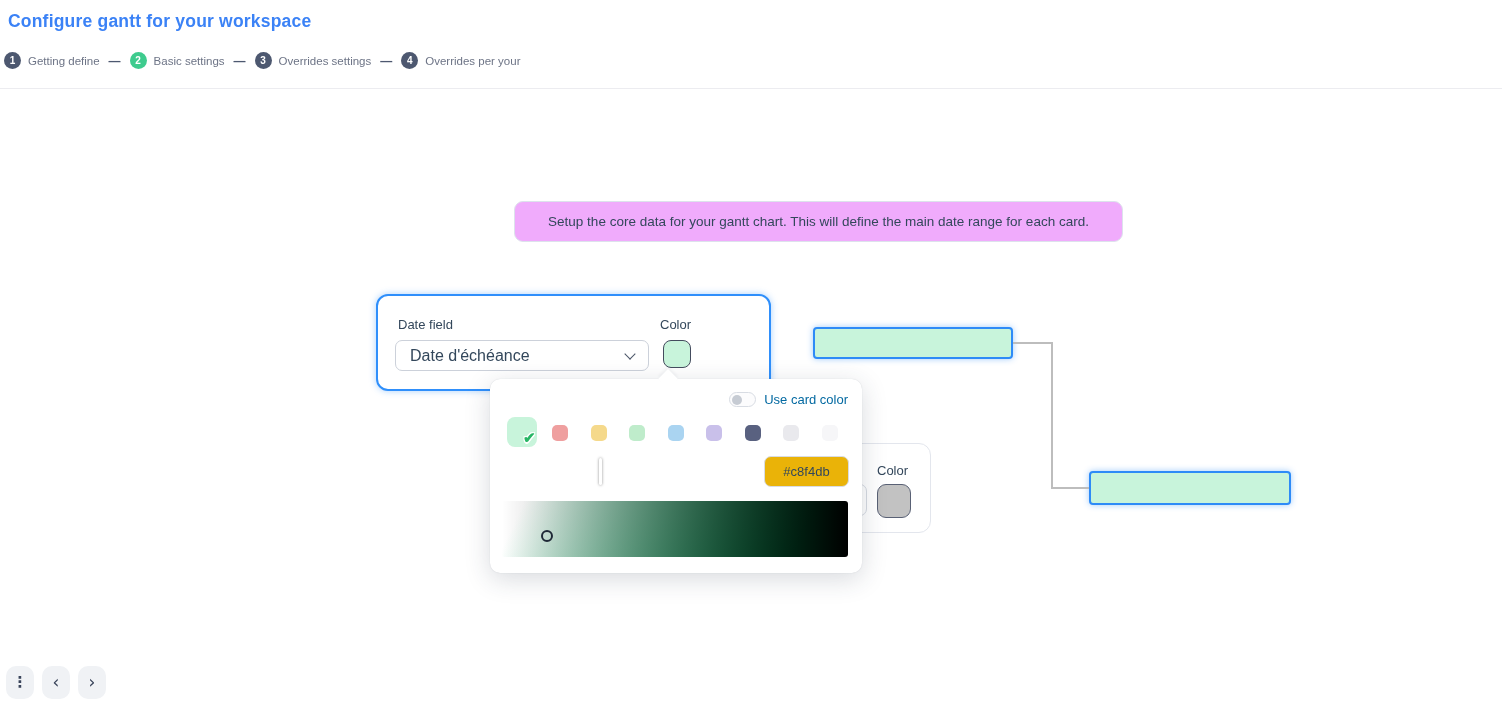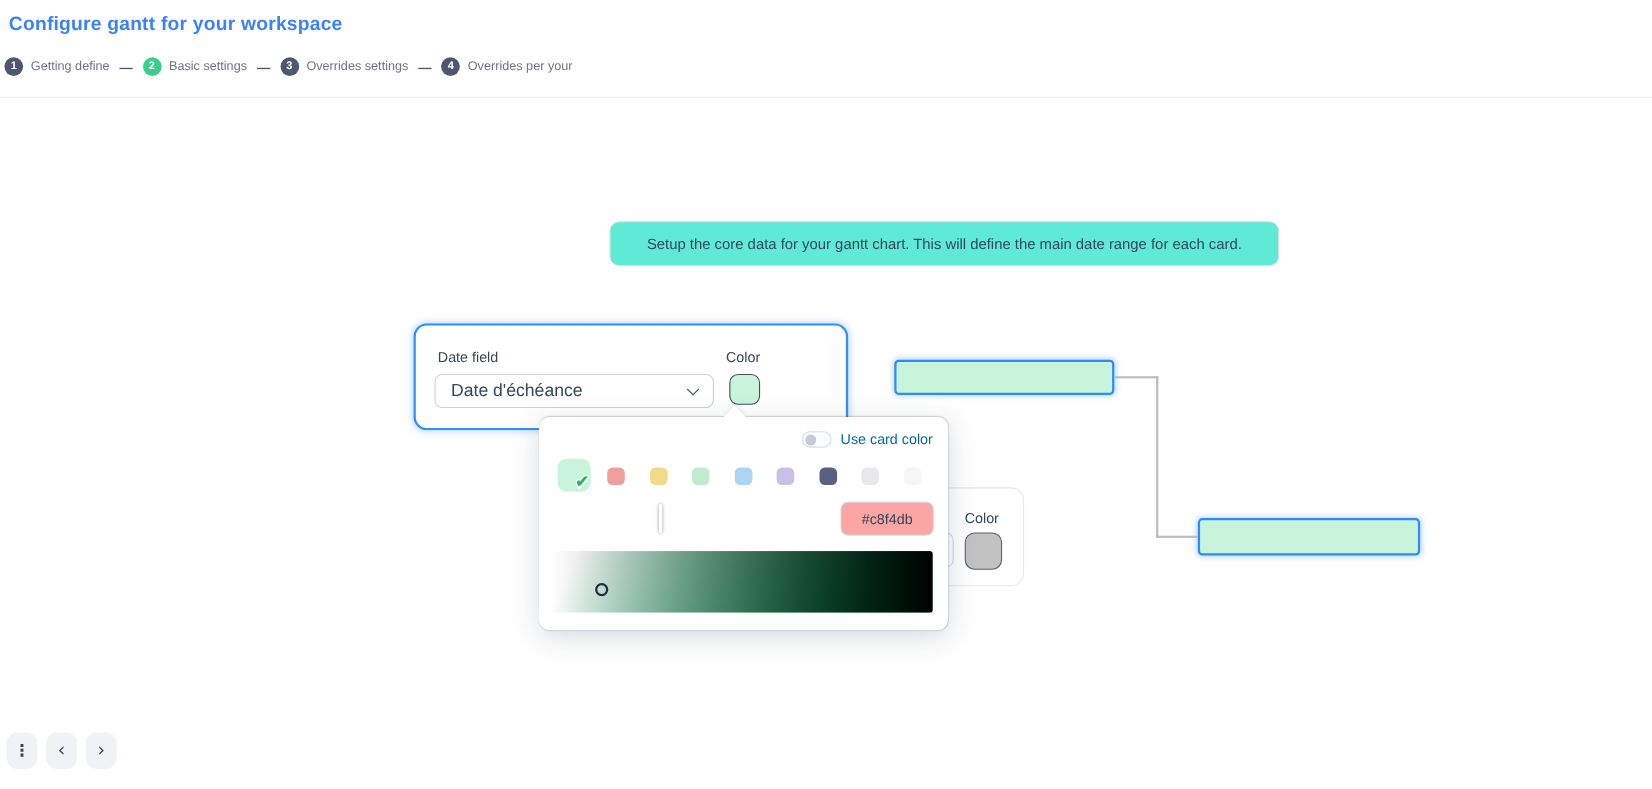--- a/index.html
+++ b/index.html
@@ -15,22 +15,22 @@
   .step { display:flex; align-items:center; }
   .step-circle { width:17px; height:17px; border-radius:50%; background:#4d5870; color:#fff;
                  font-size:10px; font-weight:700; display:flex; align-items:center; justify-content:center; }
   .step.active .step-circle { background:#3ecb8e; }
   .step-label { margin-left:7px; font-size:11.5px; color:#6d7486; }
   .step-sep { margin:0 9px; color:#4d5870; font-size:12px; font-weight:700; }
 
   .divider { position:absolute; left:0; top:88px; width:1502px; height:1px; background:#ececf0; }
 
   
-  .info-banner { position:absolute; left:554px; top:201px; width:609px; height:41px;
-                 border:1px solid #dde2ec; border-radius:9px; background:#5eead4;
+  .info-banner { position:absolute; left:514px; top:201px; width:609px; height:41px;
+                 border:1px solid #dde2ec; border-radius:9px; background:#f0abfc;
                  display:flex; align-items:center; justify-content:center;
                  font-size:13.5px; color:#33475b; }
 
   
   .card-main { position:absolute; left:376px; top:294px; width:395px; height:97px; background:#fff;
                border:2px solid #2f8ffb; border-radius:12px; box-shadow:0 0 7px rgba(47,143,251,.40); z-index:4; }
   .card-main .field-label { position:absolute; left:20px; top:21px; font-size:13px; color:#33475b; }
   .card-main .color-label { position:absolute; left:282px; top:21px; font-size:13px; color:#33475b; }
   .select-field { position:absolute; left:17px; top:44px; width:254px; height:31px; background:#fff;
                   border:1px solid #ccd1da; border-radius:7px; display:flex; align-items:center;
@@ -66,21 +66,21 @@
   .pswatch.large { width:30px; height:30px; border-radius:8px; }
   .pswatch.small { width:16px; height:16px; }
   .check-badge { position:absolute; left:33px; top:50px; font-size:15px; font-weight:700; color:#27b665;
                  text-shadow:-1px -1px 0 #fff, 1px -1px 0 #fff, -1px 1px 0 #fff, 1px 1px 0 #fff, 0 2px 0 #fff; z-index:6; }
 
   .hue-bar { position:absolute; left:12px; top:79px; width:250px; height:27px; border-radius:5px; cursor:crosshair;
              background:linear-gradient(to right,#ff4040 0%,#ffa win0 8%,#ffff00 17%,#40ff40 33%,#00ffee 50%,#4040ff 67%,#ff40ff 83%,#ff4060 100%); }
   .hue-marker { position:absolute; top:0; width:3px; height:27px; background:#fff; border-radius:2px;
                 box-shadow:0 0 3px rgba(0,0,0,.45); }
   .hex-input { position:absolute; left:274px; top:77px; width:85px; height:31px; border:1px solid #d8dce3;
-               border-radius:7px; font-size:13px; color:#33475b; text-align:center; background:#fca5a5;
+               border-radius:7px; font-size:13px; color:#33475b; text-align:center; background:#eab308;
                font-family:"Liberation Sans", sans-serif; }
   .sv-area { position:absolute; left:12px; top:122px; width:346px; height:56px; border-radius:3px; cursor:crosshair;
              background:linear-gradient(to right, rgba(0,0,0,0) 0%, rgba(0,0,0,1) 100%),
                         linear-gradient(115deg, #ffffff 6%, #00d472 85%); }
   .sv-marker { position:absolute; width:12px; height:12px; border:2px solid #1f2937; border-radius:50%; background:transparent; }
 
   
   .gantt-bar { position:absolute; border-radius:4px; box-shadow:0 0 6px rgba(46,139,247,.45); z-index:0; cursor:pointer; }
   .bar-1 { left:813px; top:327px; width:200px; height:32px; }
   .bar-2 { left:1089px; top:471px; width:202px; height:34px; }

